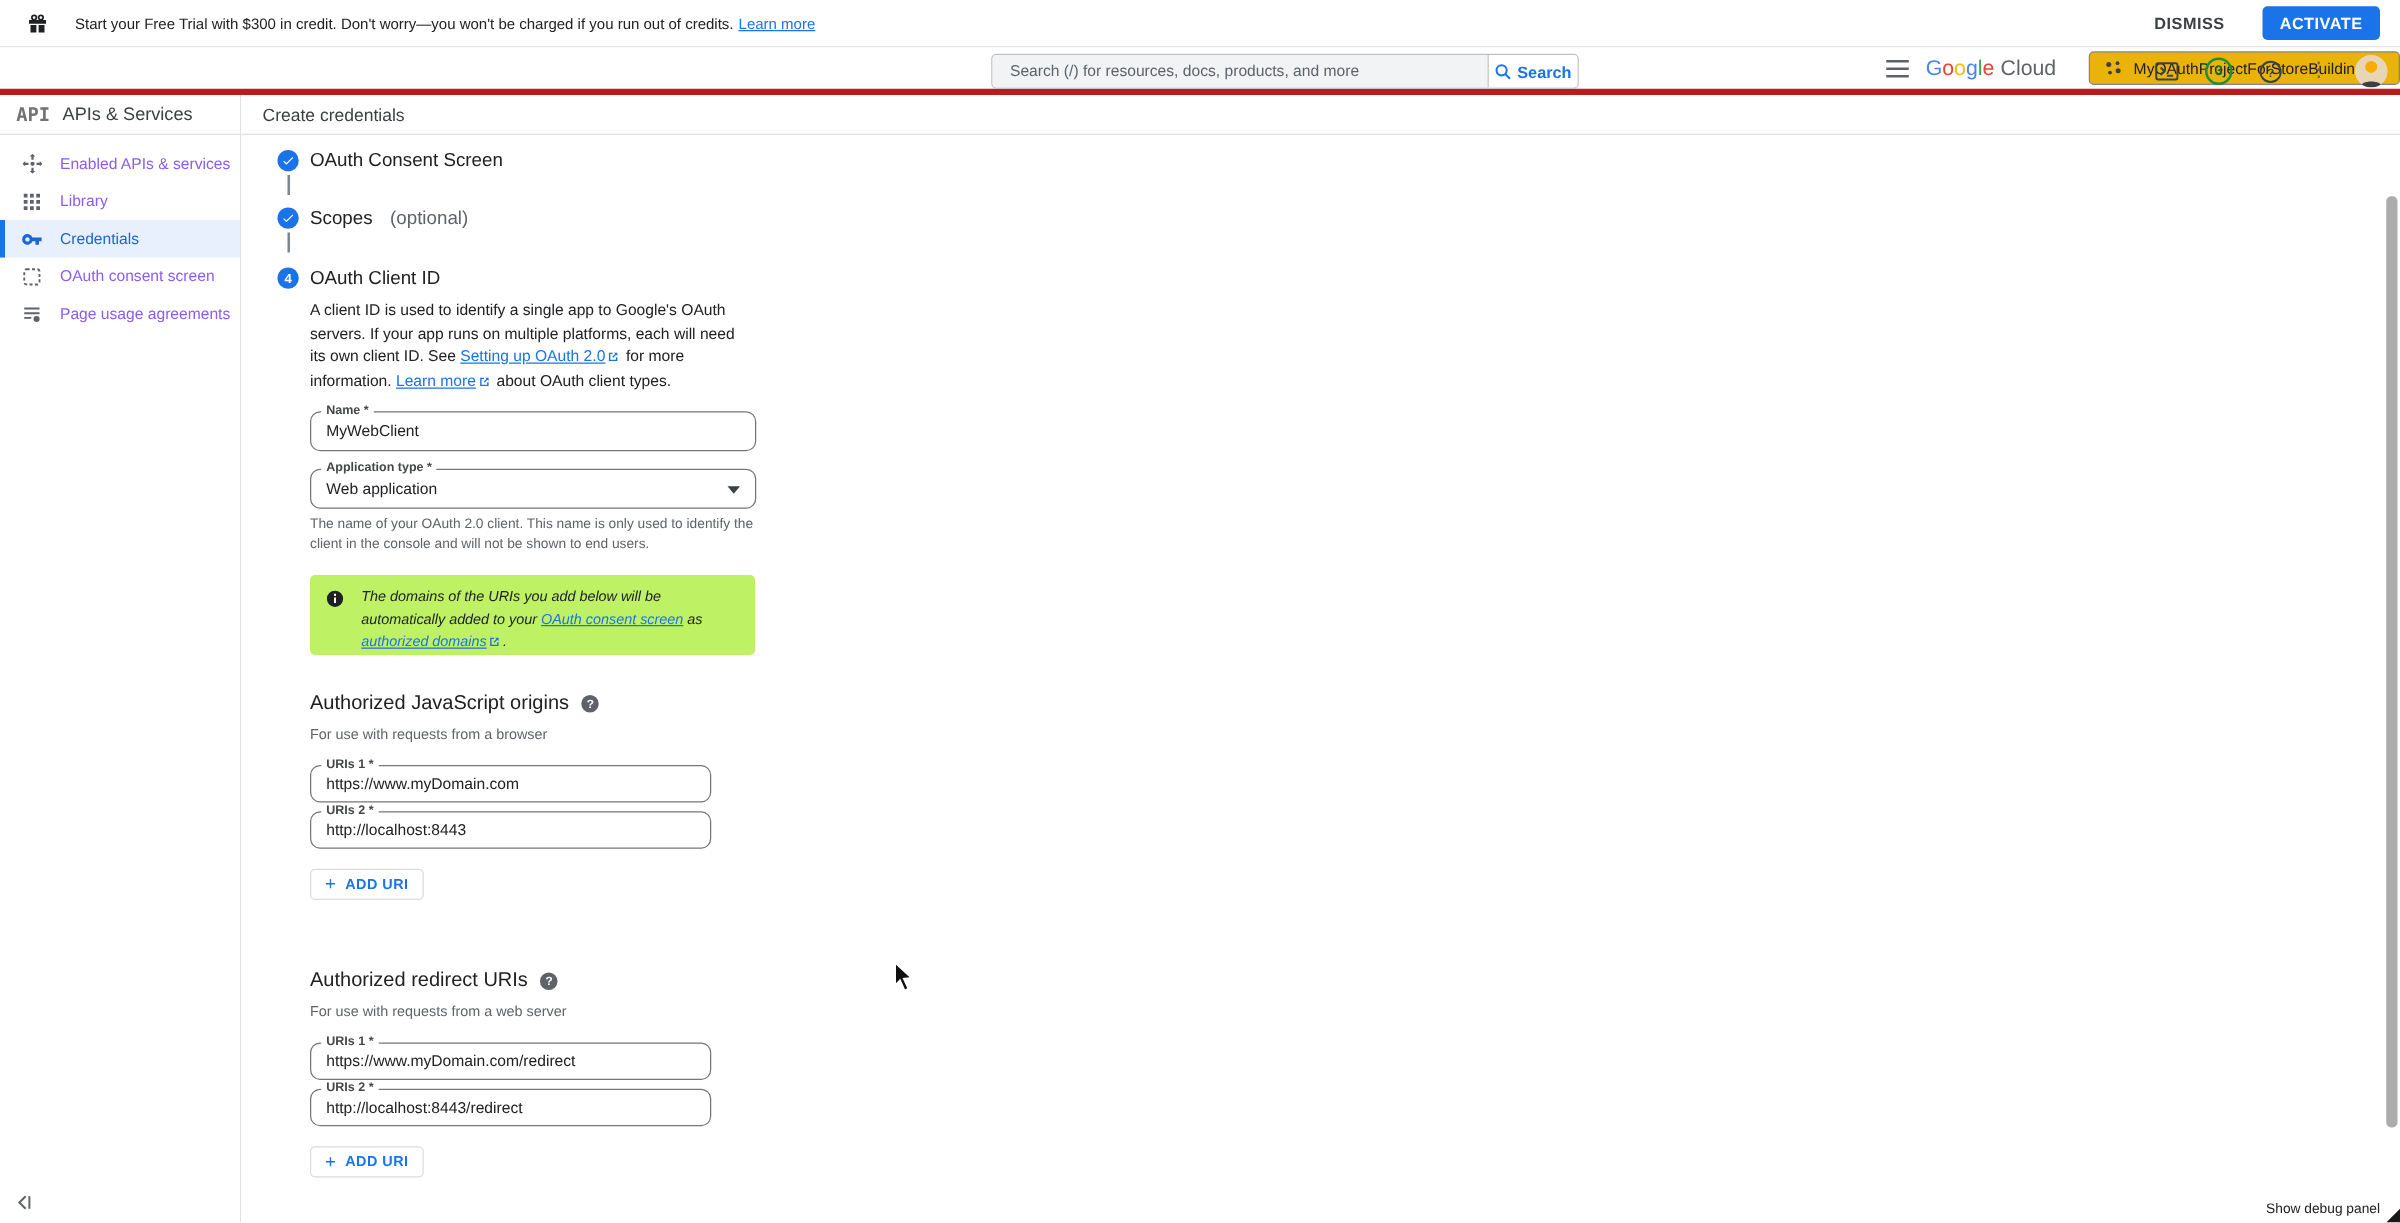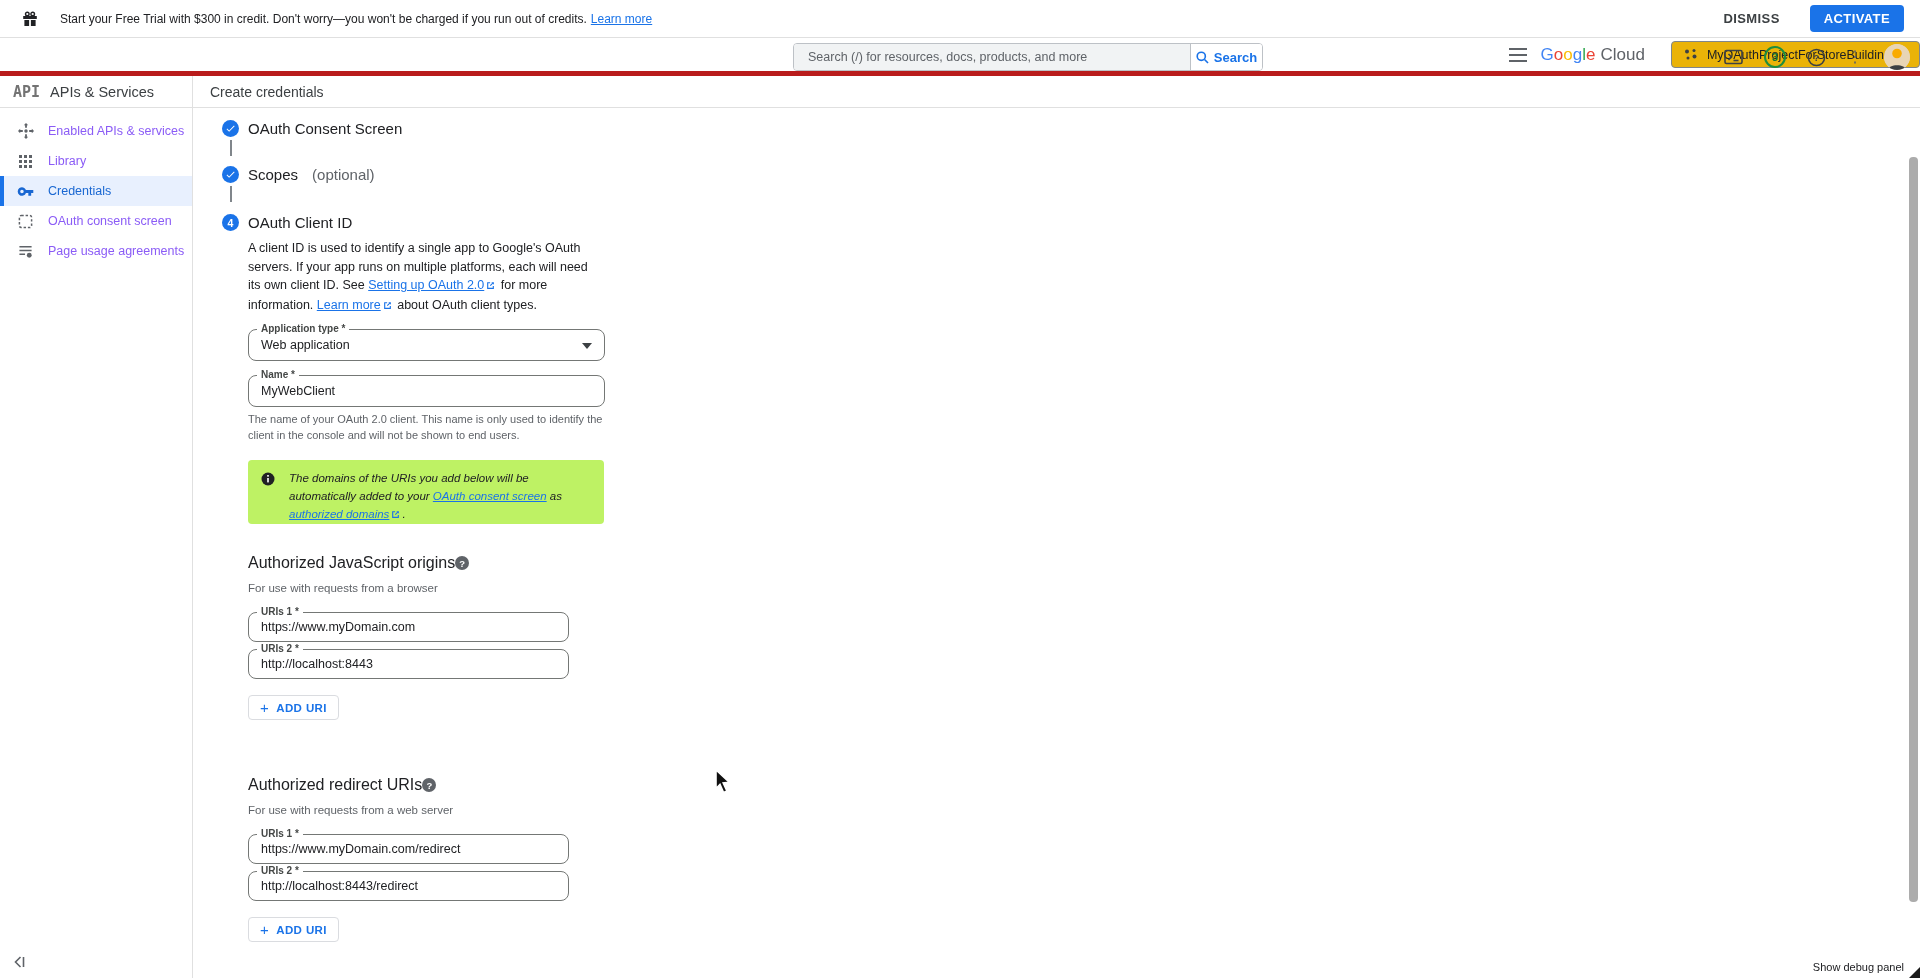--- a/index.html
+++ b/index.html
@@ -88,21 +88,21 @@
     border-left:5px solid transparent; border-right:5px solid transparent; border-top:6px solid #3c4043; }
   .uri { width:321px; height:30px; }
   .uri .mval, .uri input { line-height:28px; }
 
   .helper { margin-top:5px; width:362px; font-size:11px; line-height:1.45; color:#5f6368; }
 
   .infobox { margin-top:16px; width:356px; background:#bef264; border-radius:4px;
     padding:10px 14px 0 13px; display:flex; gap:14px; align-items:flex-start;font-style:italic; }
   .infobox .txt { font-size:11.5px; line-height:1.55; color:#202124; }
 
-  .section-title { display:flex; align-items:center; font-size:16px; font-weight:500; color:#202124; }
+  .section-title { display:flex; align-items:center; gap:10px; font-size:16px; font-weight:500; color:#202124; }
   .help-badge { width:14px; height:14px; border-radius:50%; background:#5f6368; color:#fff;
     font-size:9.5px; font-weight:700; display:flex; align-items:center; justify-content:center; cursor:pointer; }
   .section-sub { margin-top:10px; font-size:11.5px; color:#5f6368; }
 
   .add-btn { margin-top:16px; display:inline-flex; align-items:center; gap:7px; height:25px;
     padding:0 11px; border:1px solid #dadce0; border-radius:4px; background:#fff; cursor:pointer;
     color:#1a73e8; font-size:11.5px; font-weight:700; letter-spacing:.4px; }
   .add-btn .plus { font-size:15px; font-weight:400; line-height:1; margin-top:-1px; }
   @keyframes spin { to { transform:rotate(360deg);} }
 
@@ -312,29 +312,29 @@
         <p class="desc">
           <span>A client ID is used to identify a single app to Google's OAuth servers. If your app runs on multiple platforms, each will need its own client ID. See </span><a class="lnk">Setting up OAuth 2.0</a><span class="ext"><svg width="9" height="9" viewBox="0 0 12 12">
                 <path fill="#1a73e8" d="M1.5 1.5h4V3H3v6h6V6.5h1.5v4h-9zM7 1.5h3.5V5L9.2 3.8 6.2 6.8 5.2 5.8l3-3z"></path>
               </svg></span><span> for more information. </span><a class="lnk">Learn more</a><span class="ext"><svg width="9" height="9" viewBox="0 0 12 12">
                 <path fill="#1a73e8" d="M1.5 1.5h4V3H3v6h6V6.5h1.5v4h-9zM7 1.5h3.5V5L9.2 3.8 6.2 6.8 5.2 5.8l3-3z"></path>
               </svg></span><span> about OAuth client types.</span>
         </p>
 
         
         <div class="mfield" style="margin-top:14px">
+          <span class="mlabel">Name *</span>
+          <input value="MyWebClient" style="">
+        </div>
+
+        
+        <div class="mfield" style="margin-top:14px">
           <span class="mlabel">Application type *</span>
           <div class="mval">Web application</div>
           <span class="sel-caret"></span>
-        </div>
-
-        
-        <div class="mfield" style="margin-top:14px">
-          <span class="mlabel">Name *</span>
-          <input value="MyWebClient" style="">
         </div>
         <p class="helper">The name of your OAuth 2.0 client. This name is only used to identify the client in the console and will not be shown to end users.</p>
 
         
         <div class="infobox">
           <span style="display:flex;margin-top:2px">
             <svg width="14" height="14" viewBox="0 0 14 14">
                 <circle cx="7" cy="7" r="6.5" fill="#202124"></circle>
                 <rect x="6.2" y="6" width="1.6" height="4.4" fill="#fff"></rect>
                 <rect x="6.2" y="3" width="1.6" height="1.7" fill="#fff"></rect>

